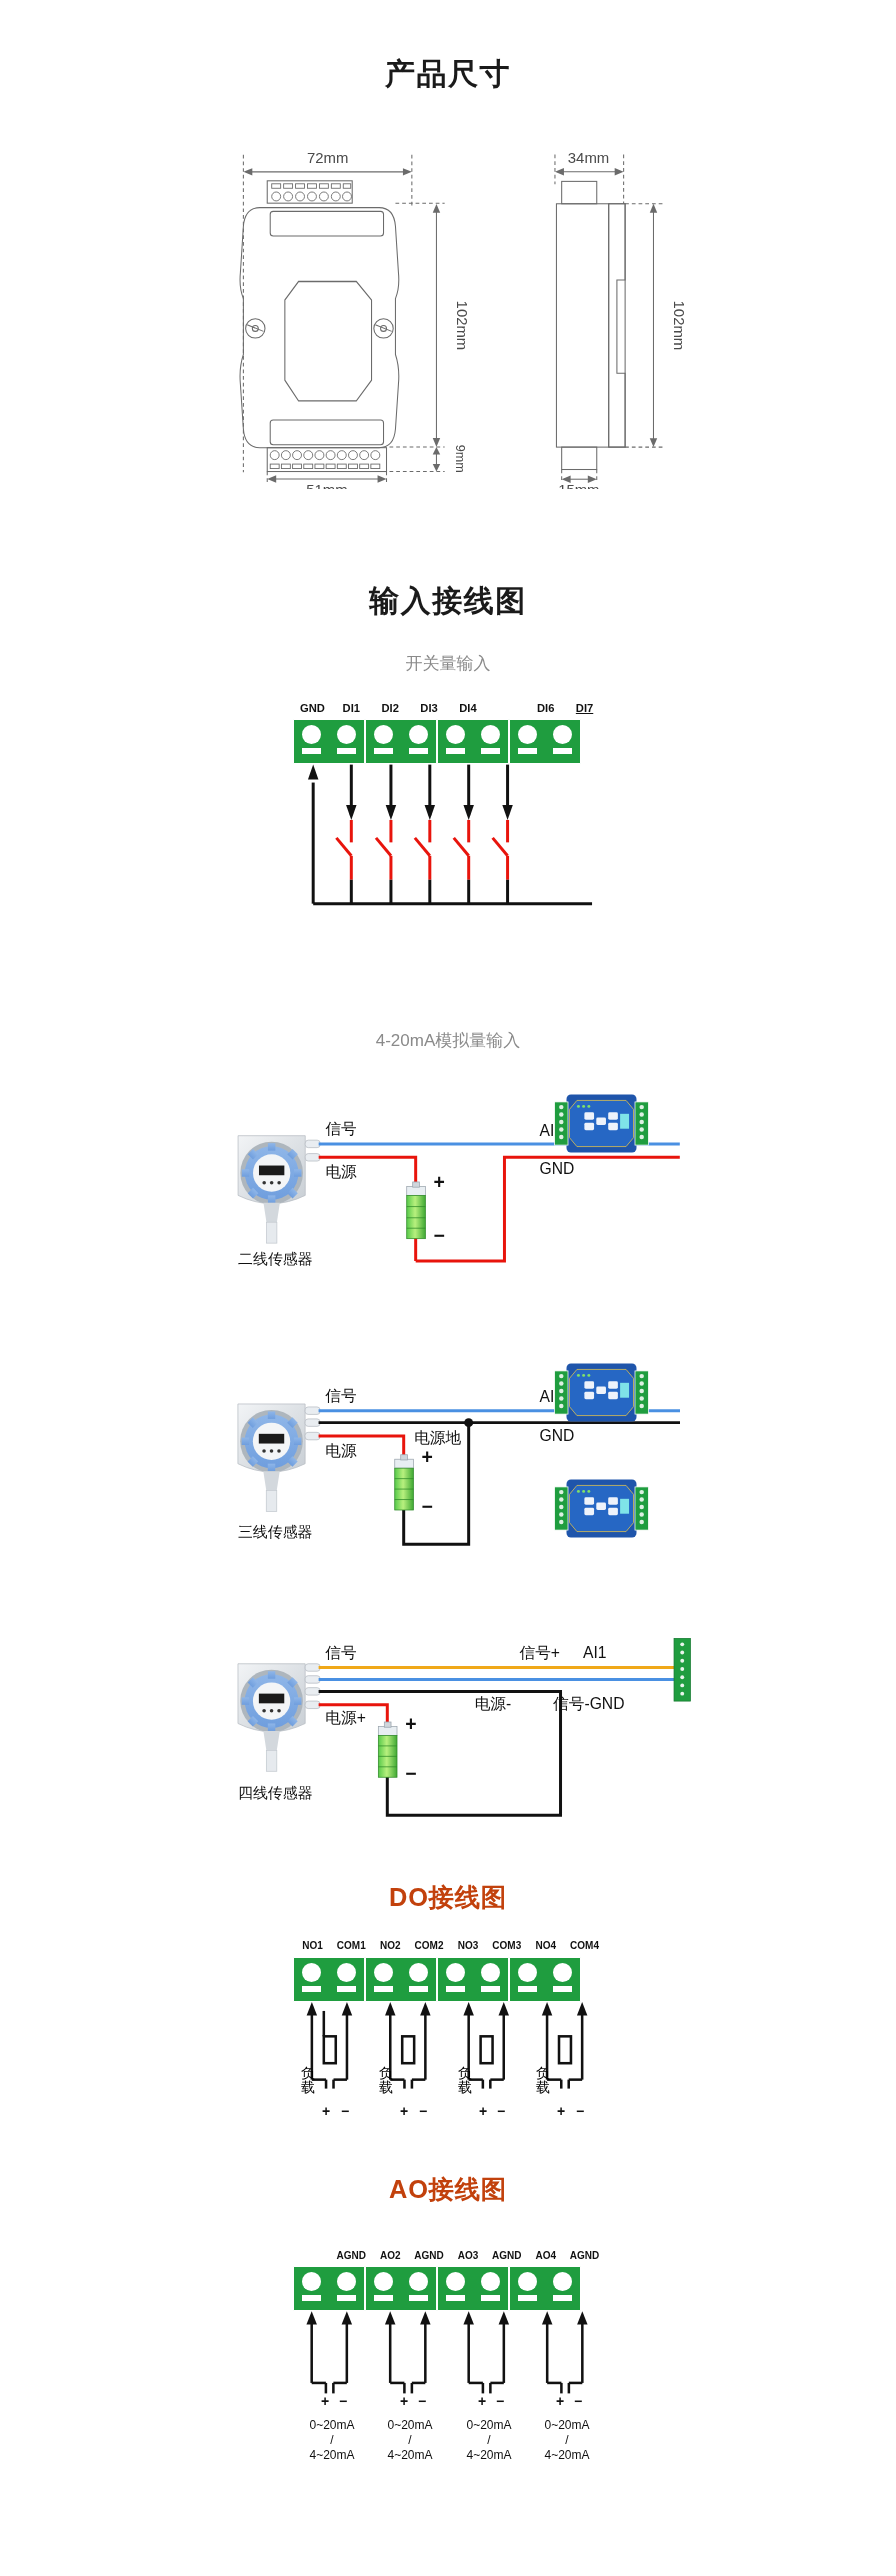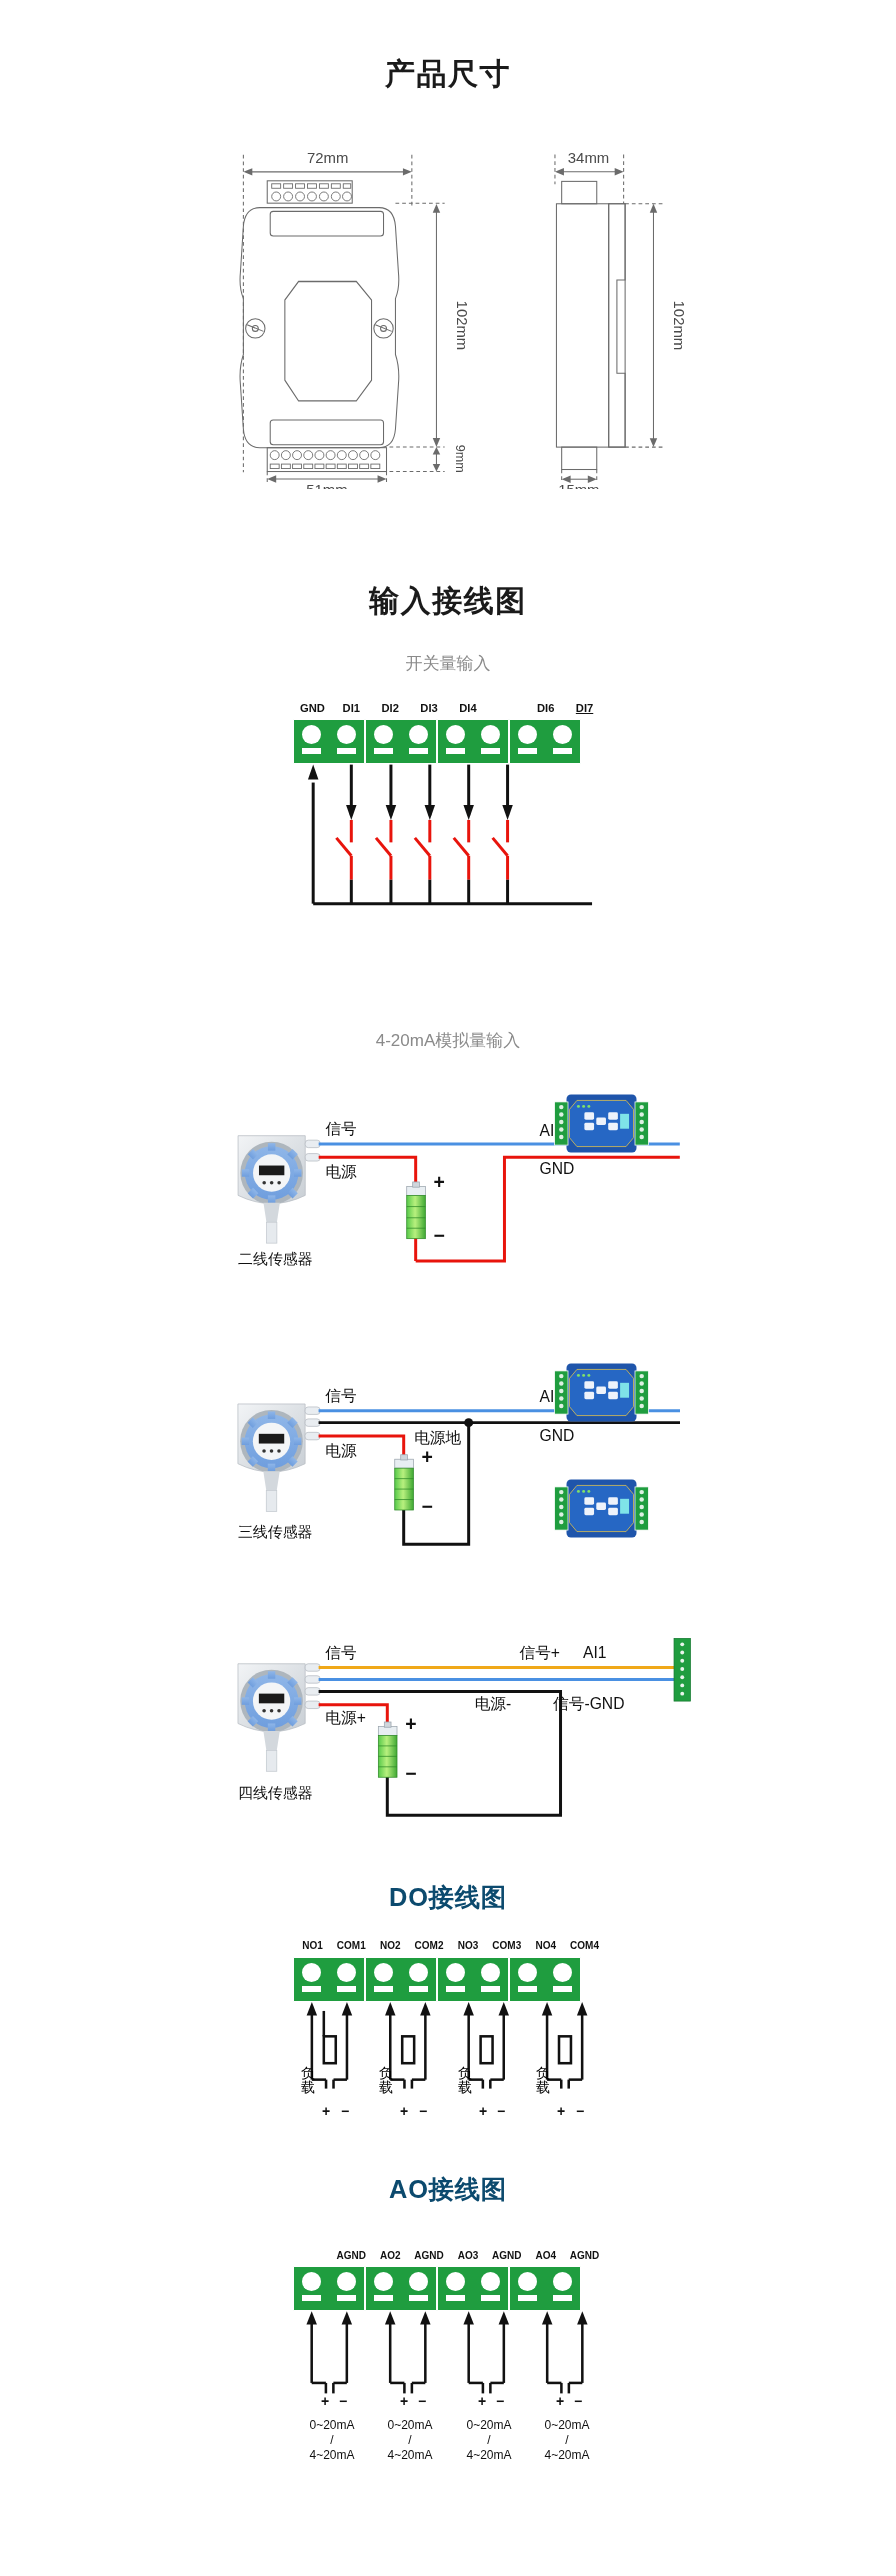--- a/index.html
+++ b/index.html
@@ -14,21 +14,21 @@
   }
   .page { position:relative; width:896px; height:2576px; }
 
   
   .h1 {
     position:absolute; left:0; width:896px; text-align:center;
     font-size:30px; font-weight:bold; letter-spacing:1.5px; color:#1a1a1a;
   }
   .h2 {
     position:absolute; left:0; width:896px; text-align:center;
-    font-size:25.4px; font-weight:bold; letter-spacing:0.7px; color:#0c4a6e;
+    font-size:25.4px; font-weight:bold; letter-spacing:0.7px; color:#c2410c;
   }
   .sub {
     position:absolute; left:0; width:896px; text-align:center;
     font-size:17px; color:#8a8a8a; font-weight:normal;
   }
 
   
   .svgblk { position:absolute; }
 
   

